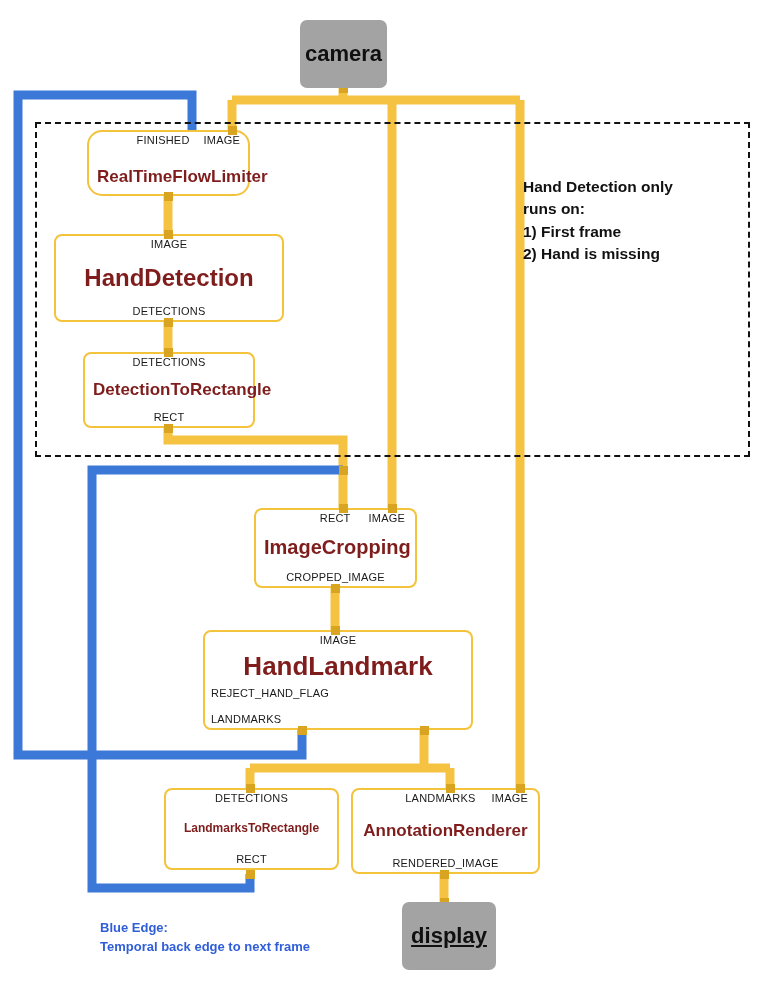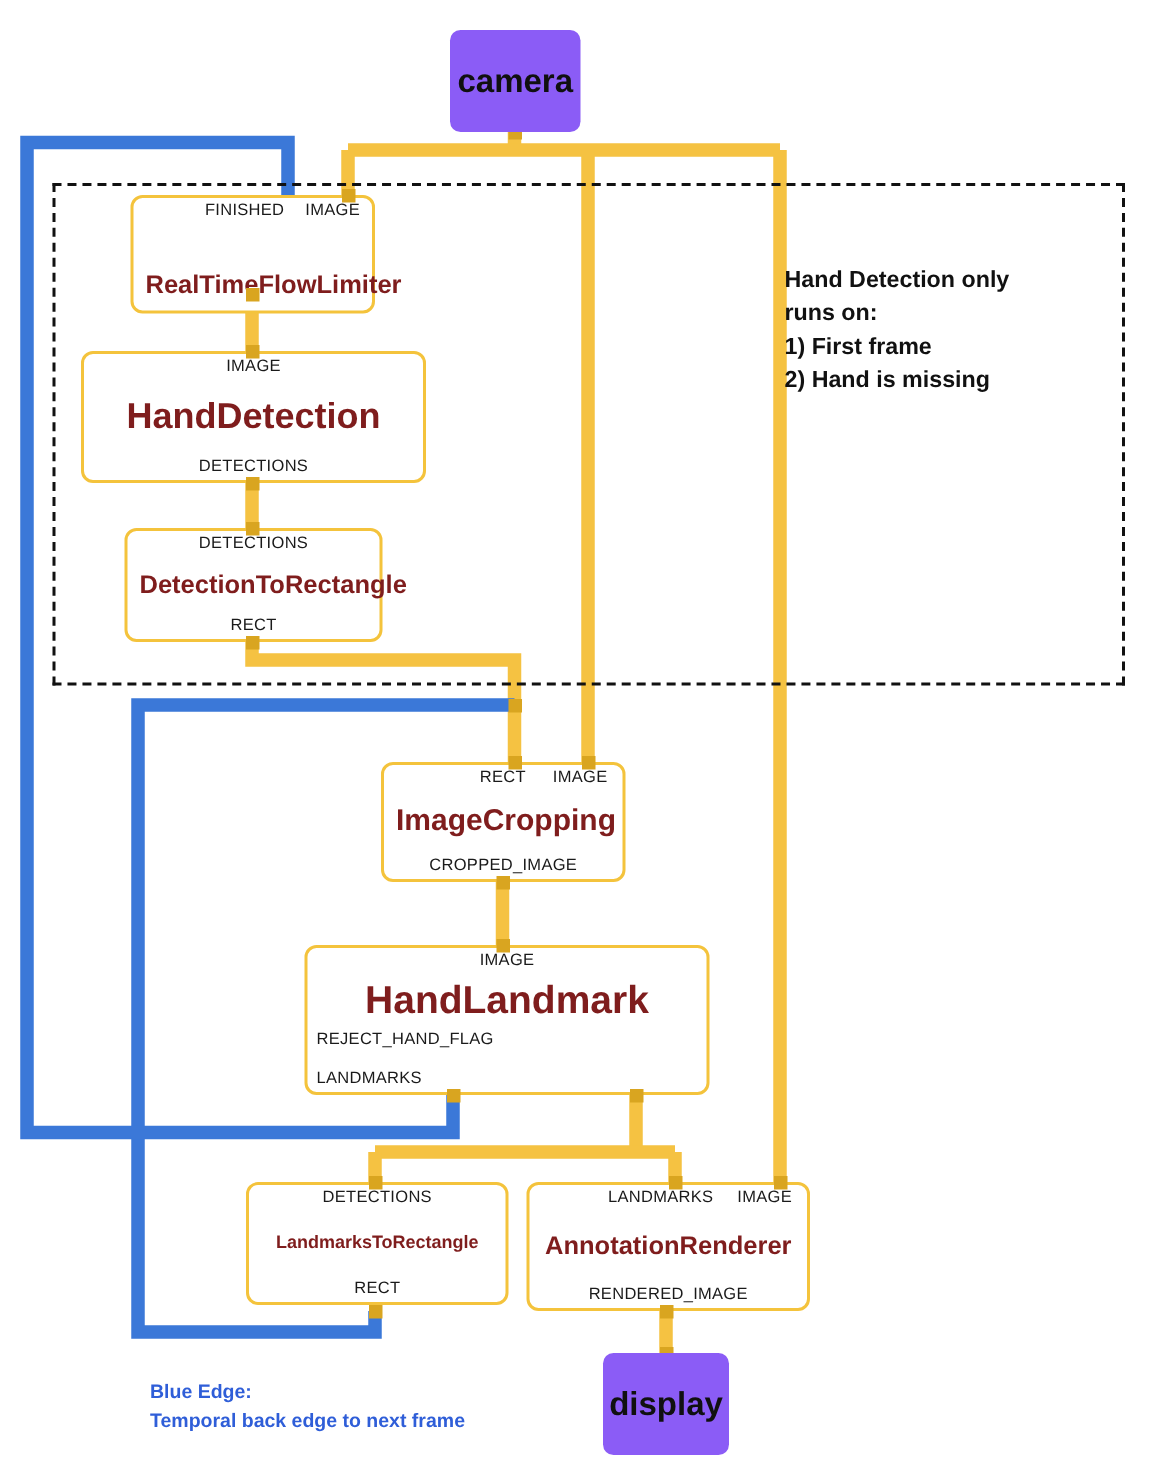--- a/index.html
+++ b/index.html
@@ -58,21 +58,21 @@
   .node-title {
     text-align: center;
     font-weight: bold;
     color: #7f1d1d;
     line-height: 1.05;
     padding: 0 8px;
   }
   .terminal {
     position: absolute;
     box-sizing: border-box;
-    background: #8b5cf6;
+    background: #a3a3a3;
     border-radius: 7px;
     display: flex;
     align-items: center;
     justify-content: center;
     font-size: 22px;
     font-weight: bold;
     color: #101010;
     z-index: 6;
   }
   .dashed-region {
@@ -169,25 +169,25 @@
   <div class="dot" style="left:446px; top:784px;"></div>
   <div class="dot" style="left:516px; top:784px;"></div>
   <div class="dot" style="left:246px; top:870px;"></div>
   <div class="dot" style="left:440px; top:870px;"></div>
   <div class="dot" style="left:440px; top:898px;"></div>
 
   <div class="terminal" style="left:300px; top:20px; width:87px; height:68px;">
     <span>camera</span>
   </div>
 
-  <div class="terminal" style="left:402px; top:902px; width:84px; height:68px;">
+  <div class="terminal" style="left:402px; top:902px; width:94px; height:68px;text-decoration:underline;">
     <span>display</span>
   </div>
 
-  <div class="node" style="left:87px; top:130px; width:163px; height:79px;">
+  <div class="node" style="left:87px; top:130px; width:163px; height:66px;border-radius:15px;">
     <div class="ports in" style="justify-content:flex-end; gap:14px; padding-right:8px;">
       <span class="port-label">FINISHED</span>
       <span class="port-label">IMAGE</span>
     </div>
     <div class="node-title" style="font-size:17px; padding-bottom:8px;">RealTimeFlowLimiter</div>
   </div>
 
   <div class="node" style="left:54px; top:234px; width:230px; height:88px;">
     <div class="ports in">
       <span class="port-label">IMAGE</span>

